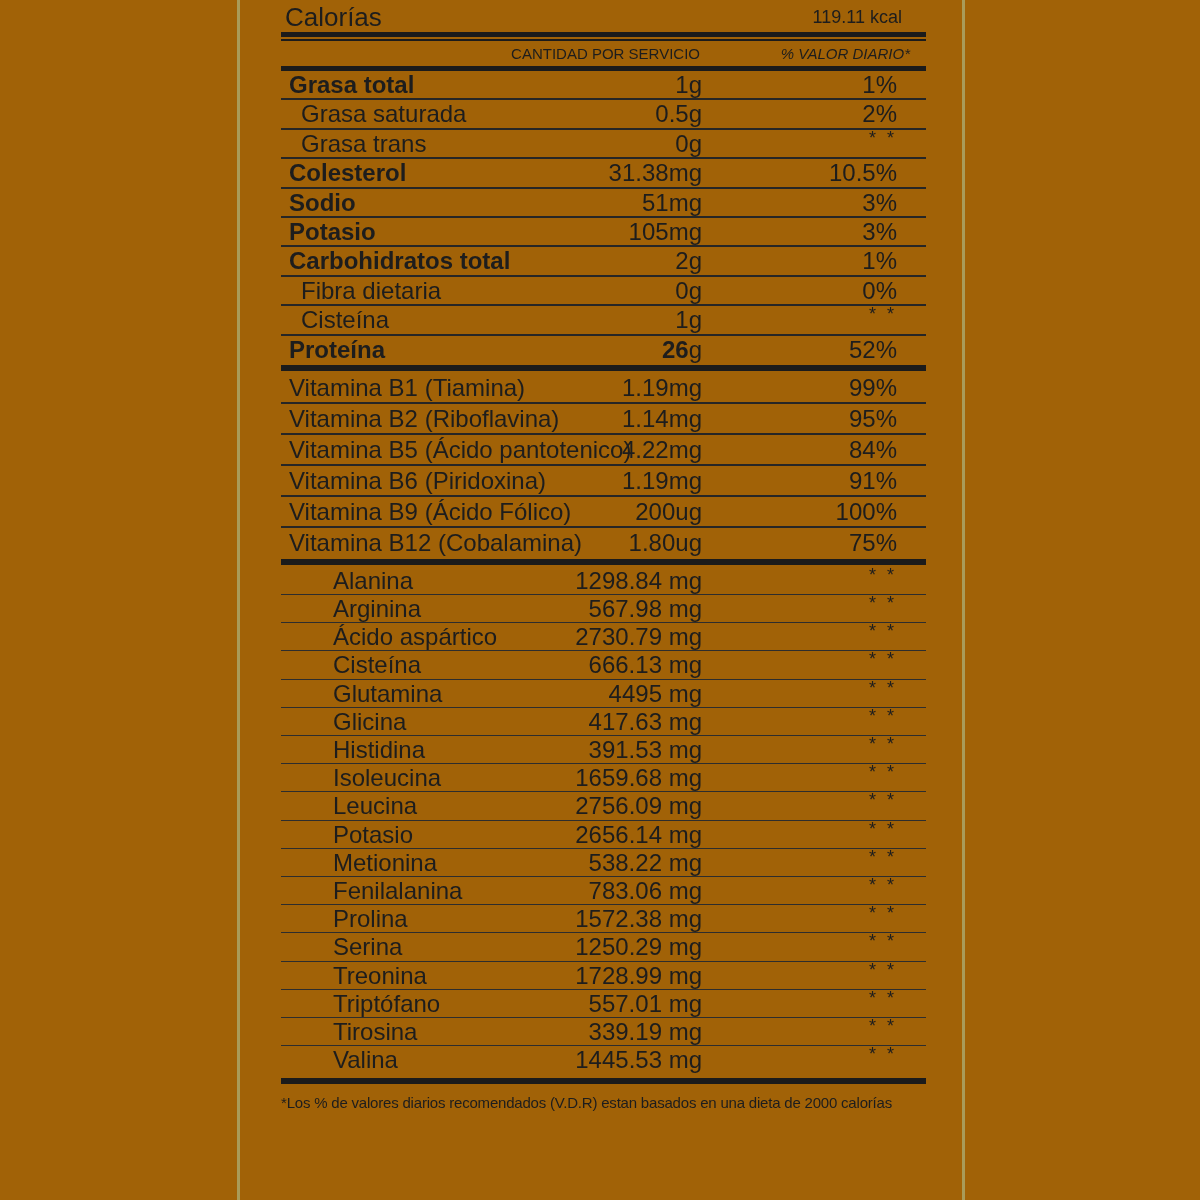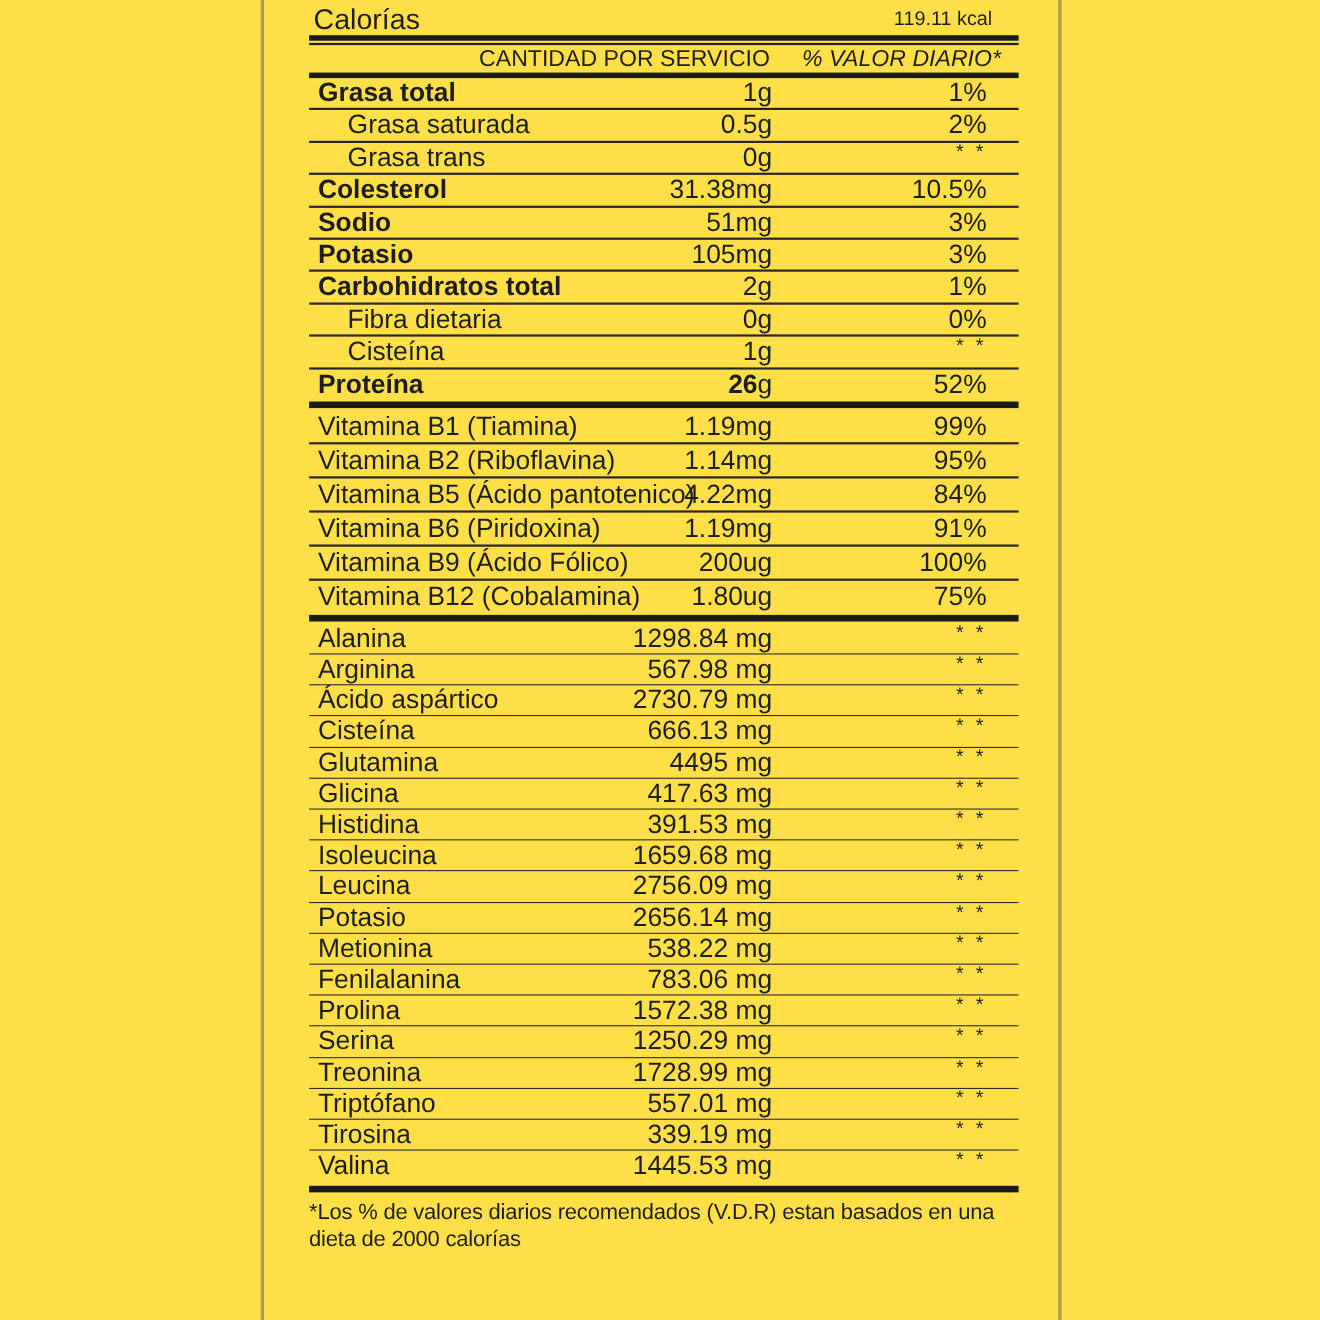--- a/index.html
+++ b/index.html
@@ -1,62 +1,62 @@
 <!DOCTYPE html>
 <html><head>
 <meta charset="utf-8">
 <style>
   html,body{margin:0;padding:0;background:#ffffff;}
   .sheet{
-    position:relative;width:1200px;height:1200px;background:#fde047;
+    position:relative;width:1200px;height:1200px;background:#a16207;
     font-family:"Liberation Sans",sans-serif;color:#1d1d1d;overflow:hidden;
   }
   .gold-border{position:absolute;top:0;bottom:0;width:3px;background:#a99b59;}
   .gold-left{left:237px;}
   .gold-right{left:962px;}
   .content{position:absolute;left:240px;top:2px;width:722px;}
   .table{position:relative;margin-left:41px;width:645px;}
 
   
   .row-cal{position:relative;height:30px;font-size:26px;}
   .row-cal .cal-label{position:absolute;left:4px;line-height:30px;white-space:nowrap;}
   .row-cal .cal-value{position:absolute;right:24px;line-height:30px;font-size:18px;white-space:nowrap;}
 
   
   .dbl-a{height:5px;background:#1b1b1b;}
   .dbl-b{height:2px;background:#1b1b1b;margin-top:2px;}
 
   
-  .row-header{position:relative;height:25px;font-size:21px;}
+  .row-header{position:relative;height:25px;font-size:15px;}
   .row-header span{line-height:26px;position:absolute;white-space:nowrap;}
   .hdr-amount{right:226px;}
   .hdr-dv{right:16px;font-style:italic;}
 
   .bar{height:5px;background:#1b1b1b;}
   .bar-section{height:6px;background:#1b1b1b;margin:2px 0;}
   .bar-end{height:6px;background:#1b1b1b;margin-top:5px;}
 
   
   .row{position:relative;border-bottom:2px solid #262626;font-size:24px;}
   .rows-main .row{height:27.4px;}
   .rows-main .row span{line-height:27.4px;}
   .rows-vit .row{height:29px;}
   .rows-vit .row span{line-height:29px;}
   .rows-amino .row{height:27.2px;border-bottom:1.5px solid #2d2d2d;}
-  .rows-amino .row span{line-height:27.2px;}
+  .rows-amino .row span{line-height:27.2px;margin-left:44px;}
   .rows-main .row:last-child,.rows-vit .row:last-child,.rows-amino .row:last-child{border-bottom:none;}
 
   .c-label{position:absolute;left:8px;white-space:nowrap;}
-  .c-label.indent{left:35px;text-align:right;}
+  .c-label.indent{left:20px;text-align:right;}
   .bold{font-weight:700;}
   .c-amount{position:absolute;right:224px;white-space:nowrap;}
   .c-dv{position:absolute;right:29px;white-space:nowrap;}
   .stars{font-size:18px;letter-spacing:3px;transform:translateY(-5px);}
 
-  .footnote{font-size:20px;line-height:25px;margin-top:6px;letter-spacing:-0.2px;}
+  .footnote{font-size:15px;line-height:25px;margin-top:6px;letter-spacing:-0.2px;}
   .footnote span{display:block;}
 </style>
 </head>
 <body>
 
 <div class="sheet">
   <div class="gold-border gold-left"></div>
   <div class="gold-border gold-right"></div>
 
   <div class="content">

